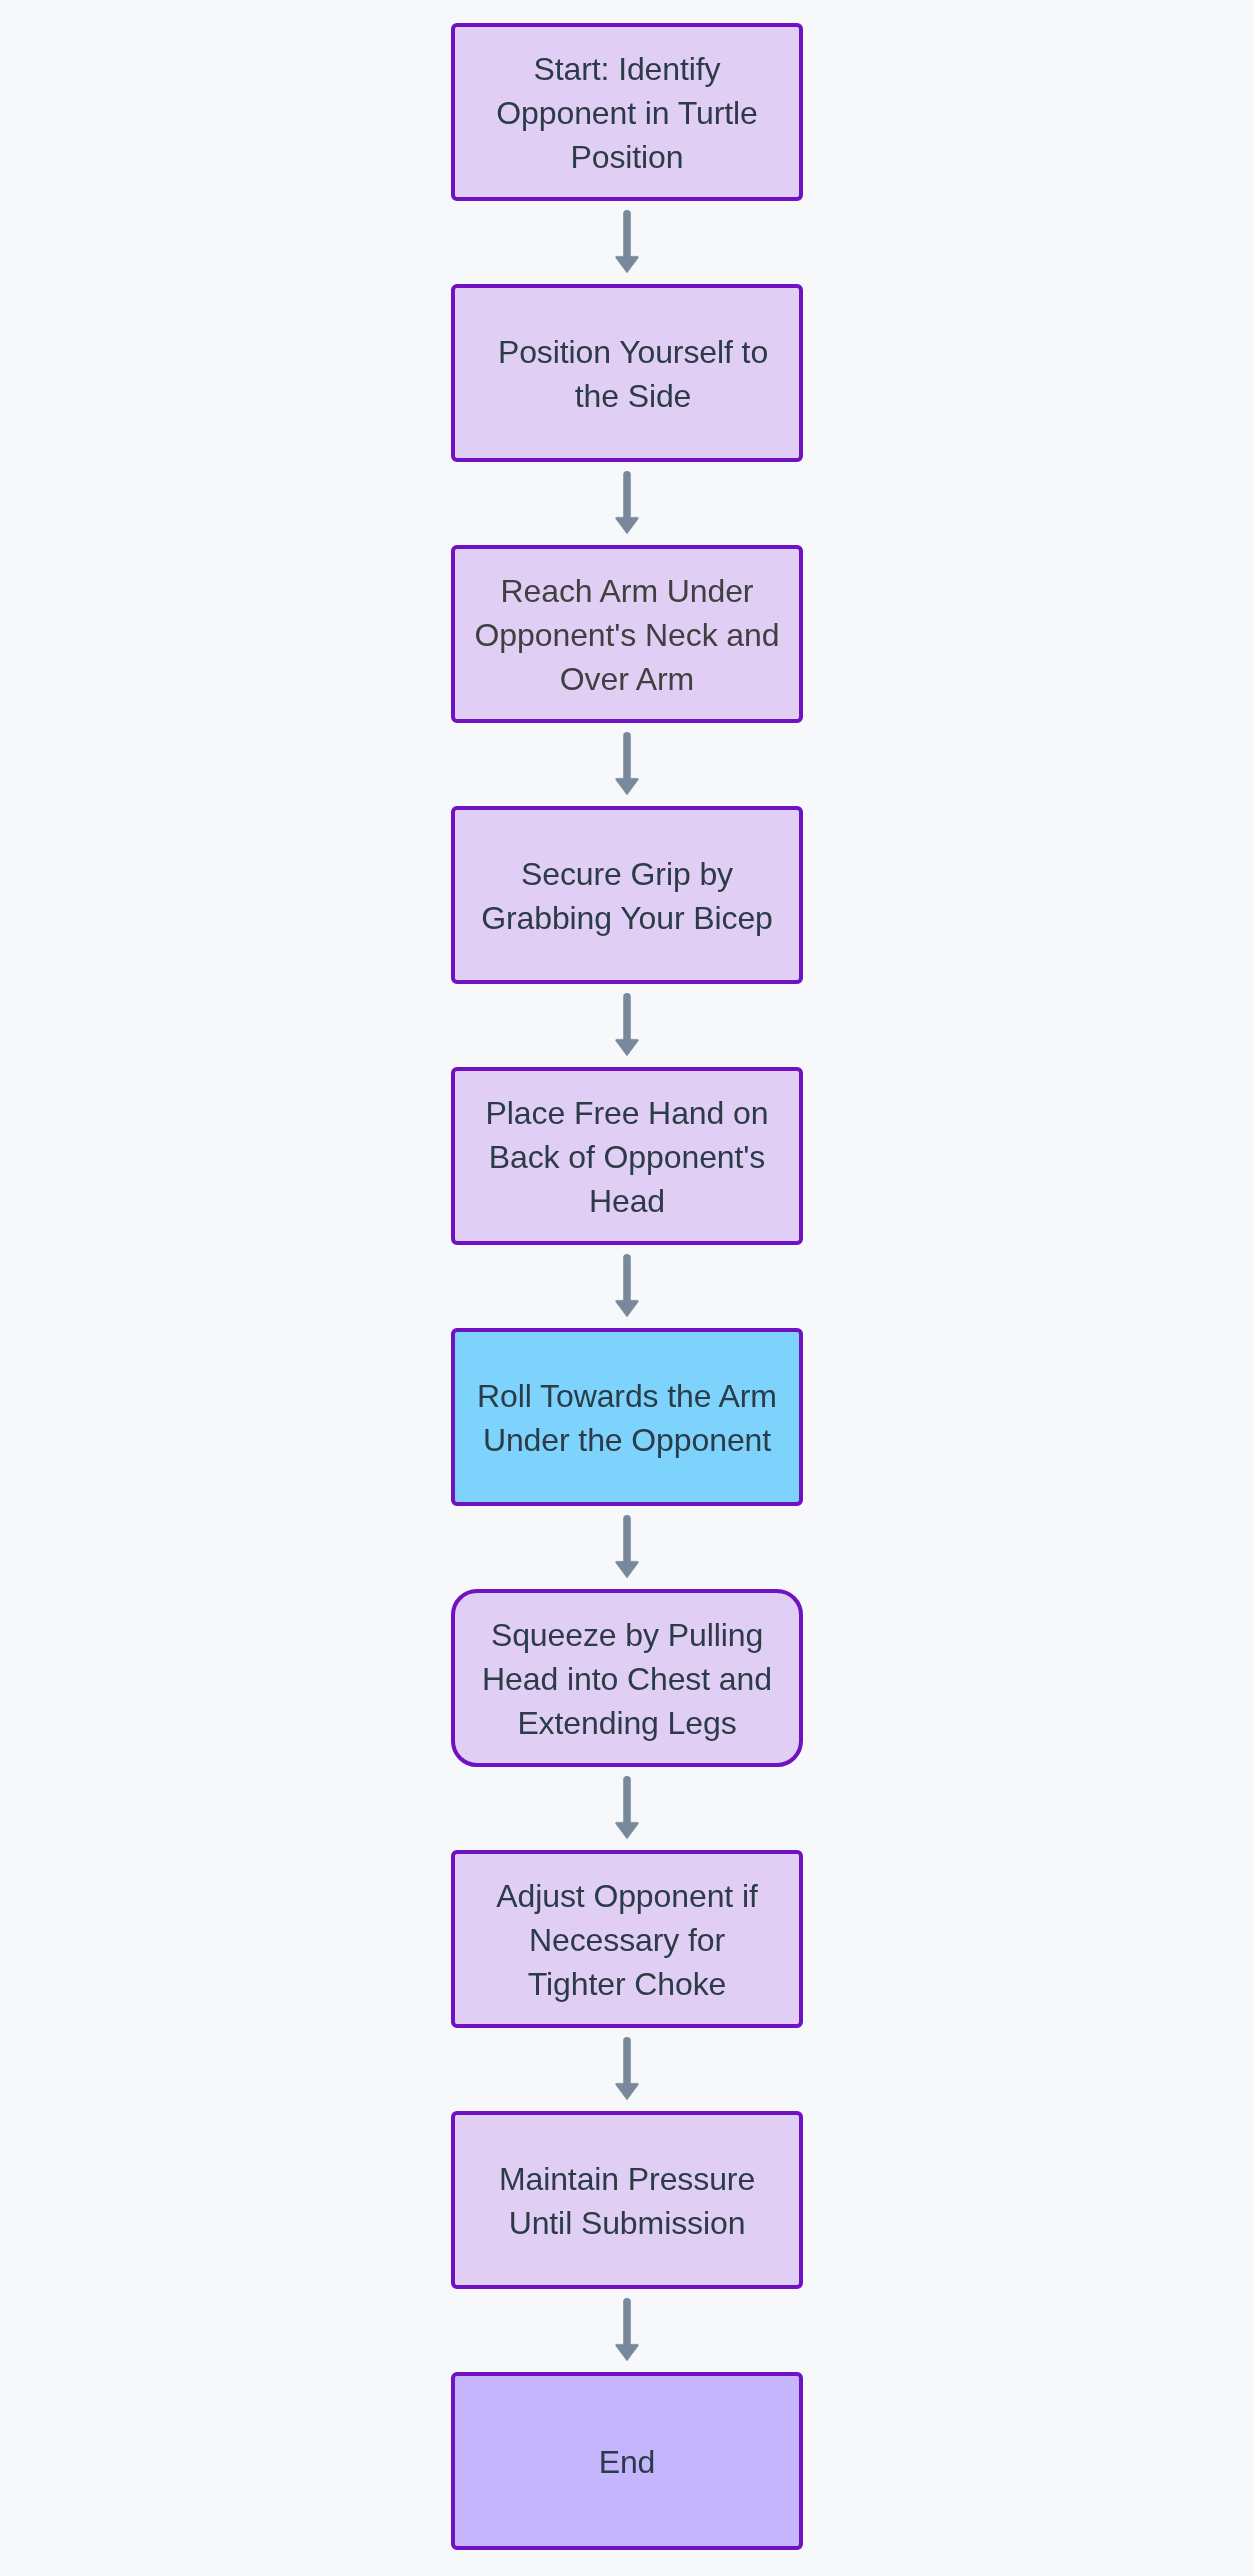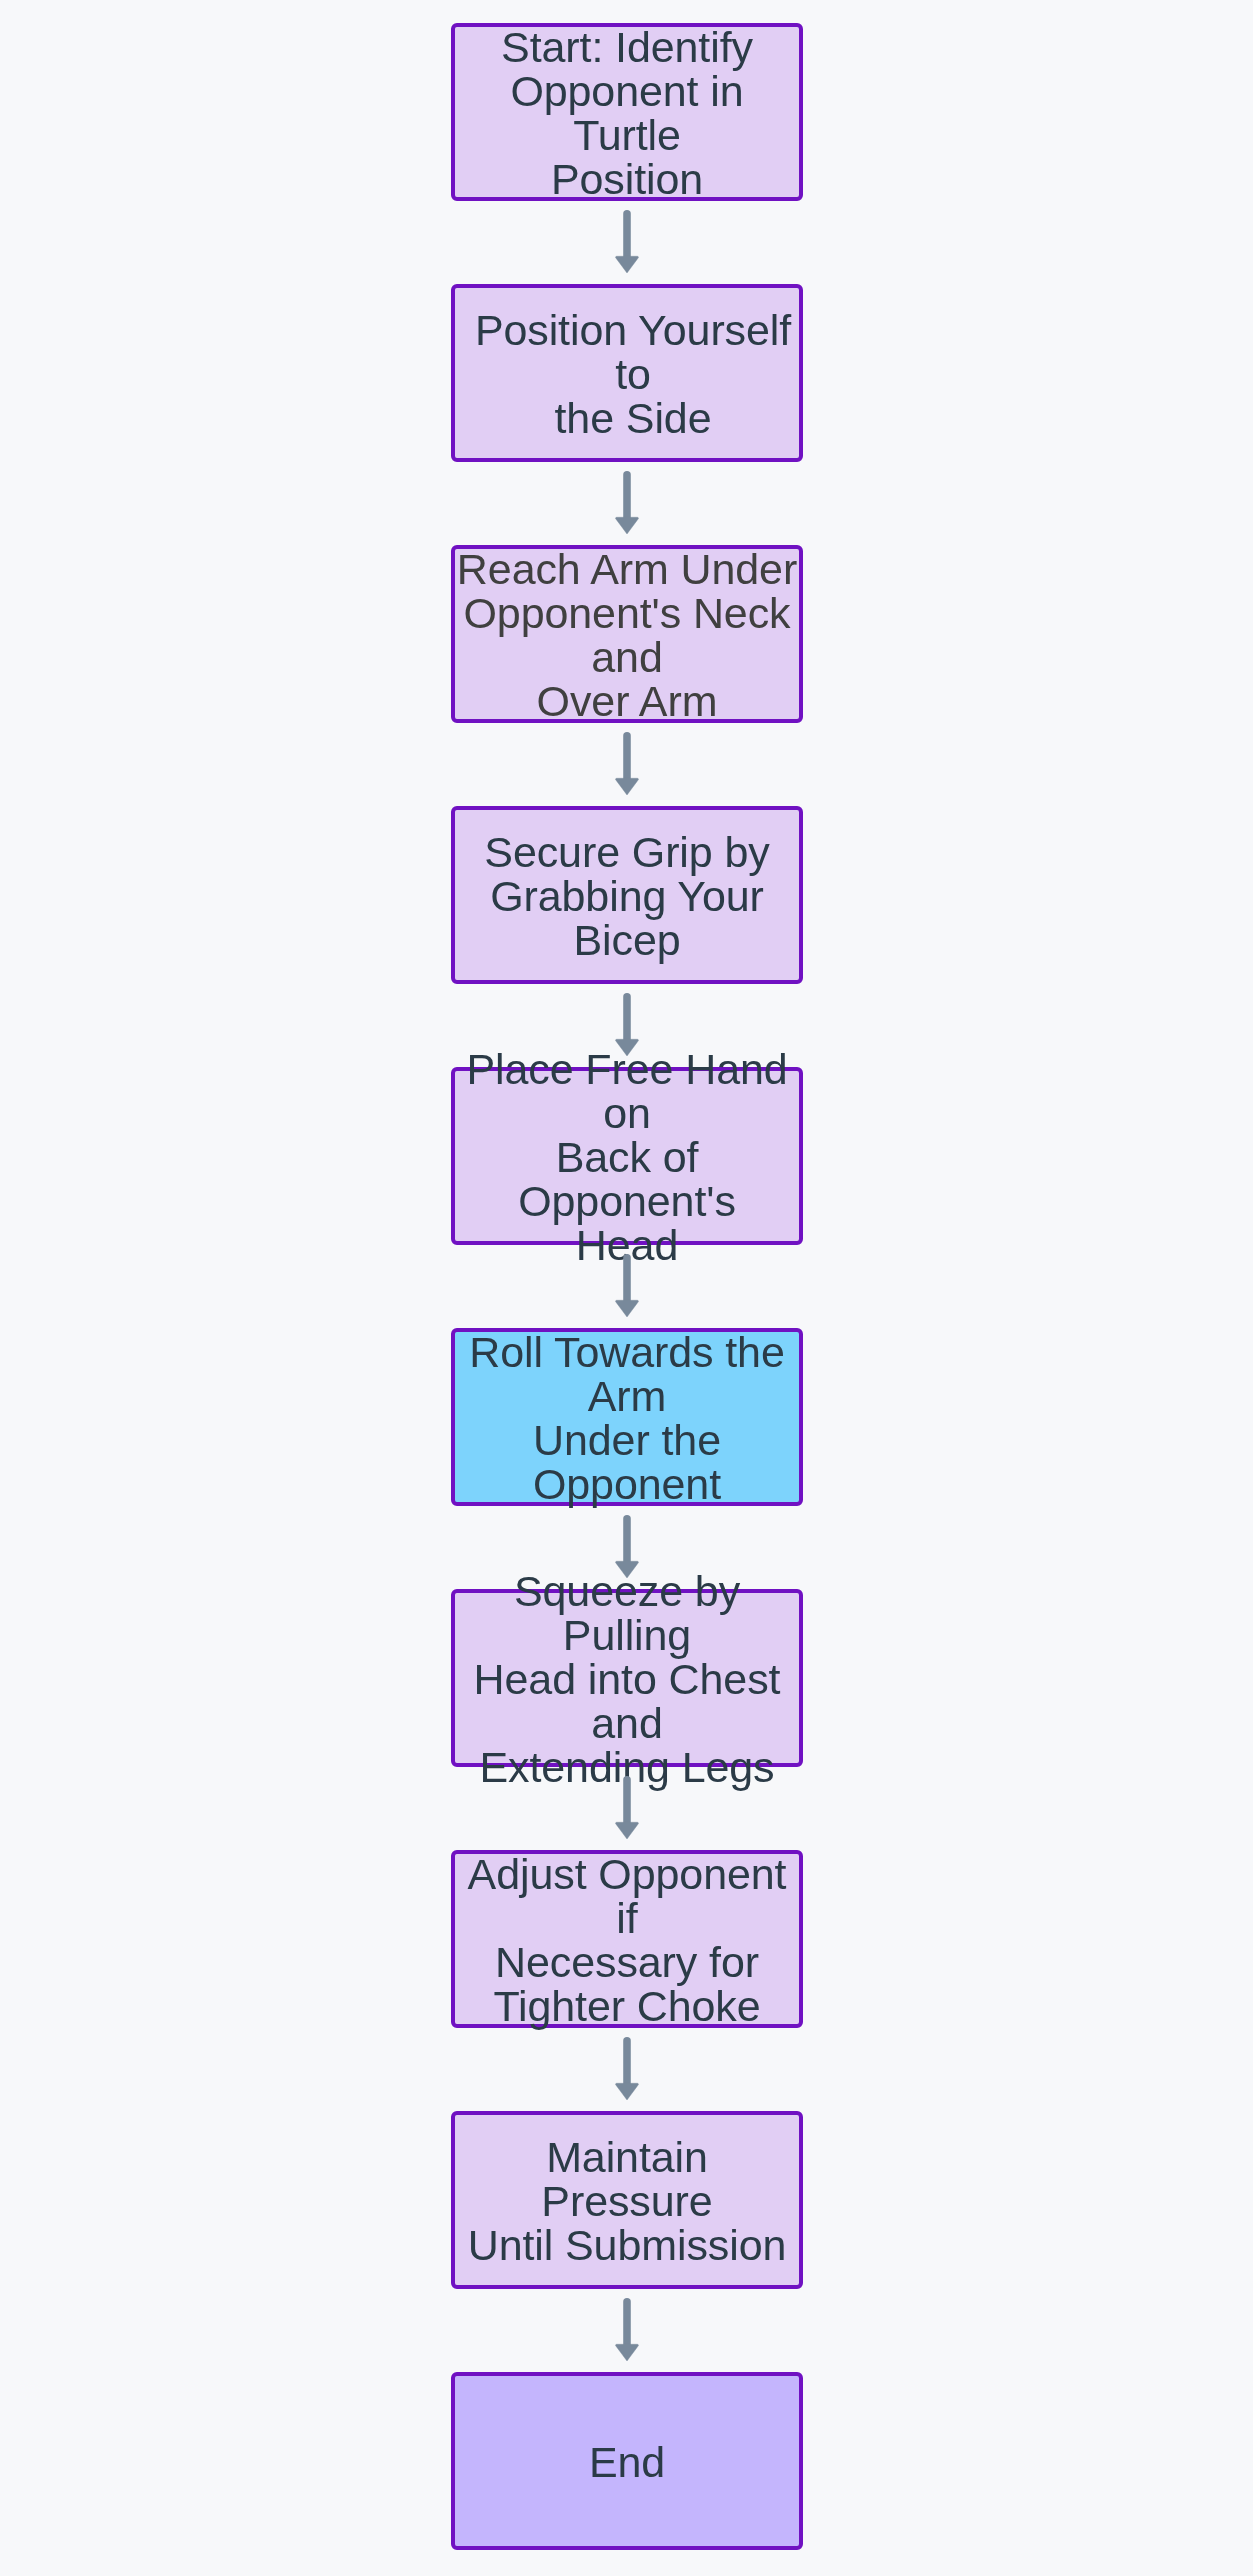--- a/index.html
+++ b/index.html
@@ -2,21 +2,21 @@
 <html style="font-size:14.5px"><head>
 <meta charset="utf-8">
 <style>
   html,body{margin:0;padding:0;}
   body{width:1254px;height:2576px;background:#F7F8FA;
        font-family:"Liberation Sans",sans-serif;overflow:hidden;}
   #flow{position:relative;width:1254px;height:2576px;}
   .node{position:absolute;box-sizing:border-box;left:451px;width:352px;height:178px;
         background:#E1CEF4;border:4.3px solid #7011C2;border-radius:5.9px;
         display:flex;align-items:center;justify-content:center;}
-  .node-label{font-size:43px;line-height:44px;color:#2E3E49;letter-spacing:-0.1px;
+  .node-label{font-size:32px;line-height:44px;color:#2E3E49;letter-spacing:-0.1px;
               transform:translateZ(0);-webkit-font-smoothing:antialiased;
               text-align:center;white-space:pre-line;position:relative;top:1.1px;}
   .edge{position:absolute;left:609px;width:36px;height:64px;overflow:visible;}
   .arrow-shaft{fill:none;stroke:#78899B;stroke-width:8.4;stroke-linecap:round;}
   .arrow-head{fill:#78899B;stroke:#78899B;stroke-width:0.45;stroke-linejoin:round;}
 </style>
 </head>
 <body style="background: rgb(247, 248, 250);">
 
 <div id="flow">
@@ -64,21 +64,21 @@
     <path class="arrow-head" d="M 20 70 L 7.2 52.75 A 1.5 1.5 0 0 1 8.575 51.4 L 31.425 51.4 A 1.5 1.5 0 0 1 32.8 52.75 Z" fill="#78899B" stroke="#78899B"></path>
   </svg>
   <div class="node" style="top: 1328px; background: #7dd3fc; border-color: rgb(112, 17, 194);">
     <div class="node-label" style="color: rgb(43, 59, 71);">Roll Towards the Arm
 Under the Opponent</div>
   </div>
   <svg class="edge" style="top:1515px;height:63px" width="36" height="63" viewBox="0 0 40 70">
     <path class="arrow-shaft" d="M 20 4.2 L 20 53.4" stroke="#78899B"></path>
     <path class="arrow-head" d="M 20 70 L 7.2 52.75 A 1.5 1.5 0 0 1 8.575 51.4 L 31.425 51.4 A 1.5 1.5 0 0 1 32.8 52.75 Z" fill="#78899B" stroke="#78899B"></path>
   </svg>
-  <div class="node" style="top: 1589px; background: rgb(225, 206, 244); border-color: rgb(112, 17, 194);">
+  <div class="node" style="top: 1589px; background: rgb(225, 206, 244); border-color: rgb(112, 17, 194); border-radius: 26px;">
     <div class="node-label" style="color: rgb(43, 59, 71);">Squeeze by Pulling
 Head into Chest and
 Extending Legs</div>
   </div>
   <svg class="edge" style="top:1776px;height:63px" width="36" height="63" viewBox="0 0 40 70">
     <path class="arrow-shaft" d="M 20 4.2 L 20 53.4" stroke="#78899B"></path>
     <path class="arrow-head" d="M 20 70 L 7.2 52.75 A 1.5 1.5 0 0 1 8.575 51.4 L 31.425 51.4 A 1.5 1.5 0 0 1 32.8 52.75 Z" fill="#78899B" stroke="#78899B"></path>
   </svg>
   <div class="node" style="top: 1850px; background: rgb(225, 206, 244); border-color: rgb(112, 17, 194);">
     <div class="node-label" style="color: rgb(43, 59, 71);">Adjust Opponent if

